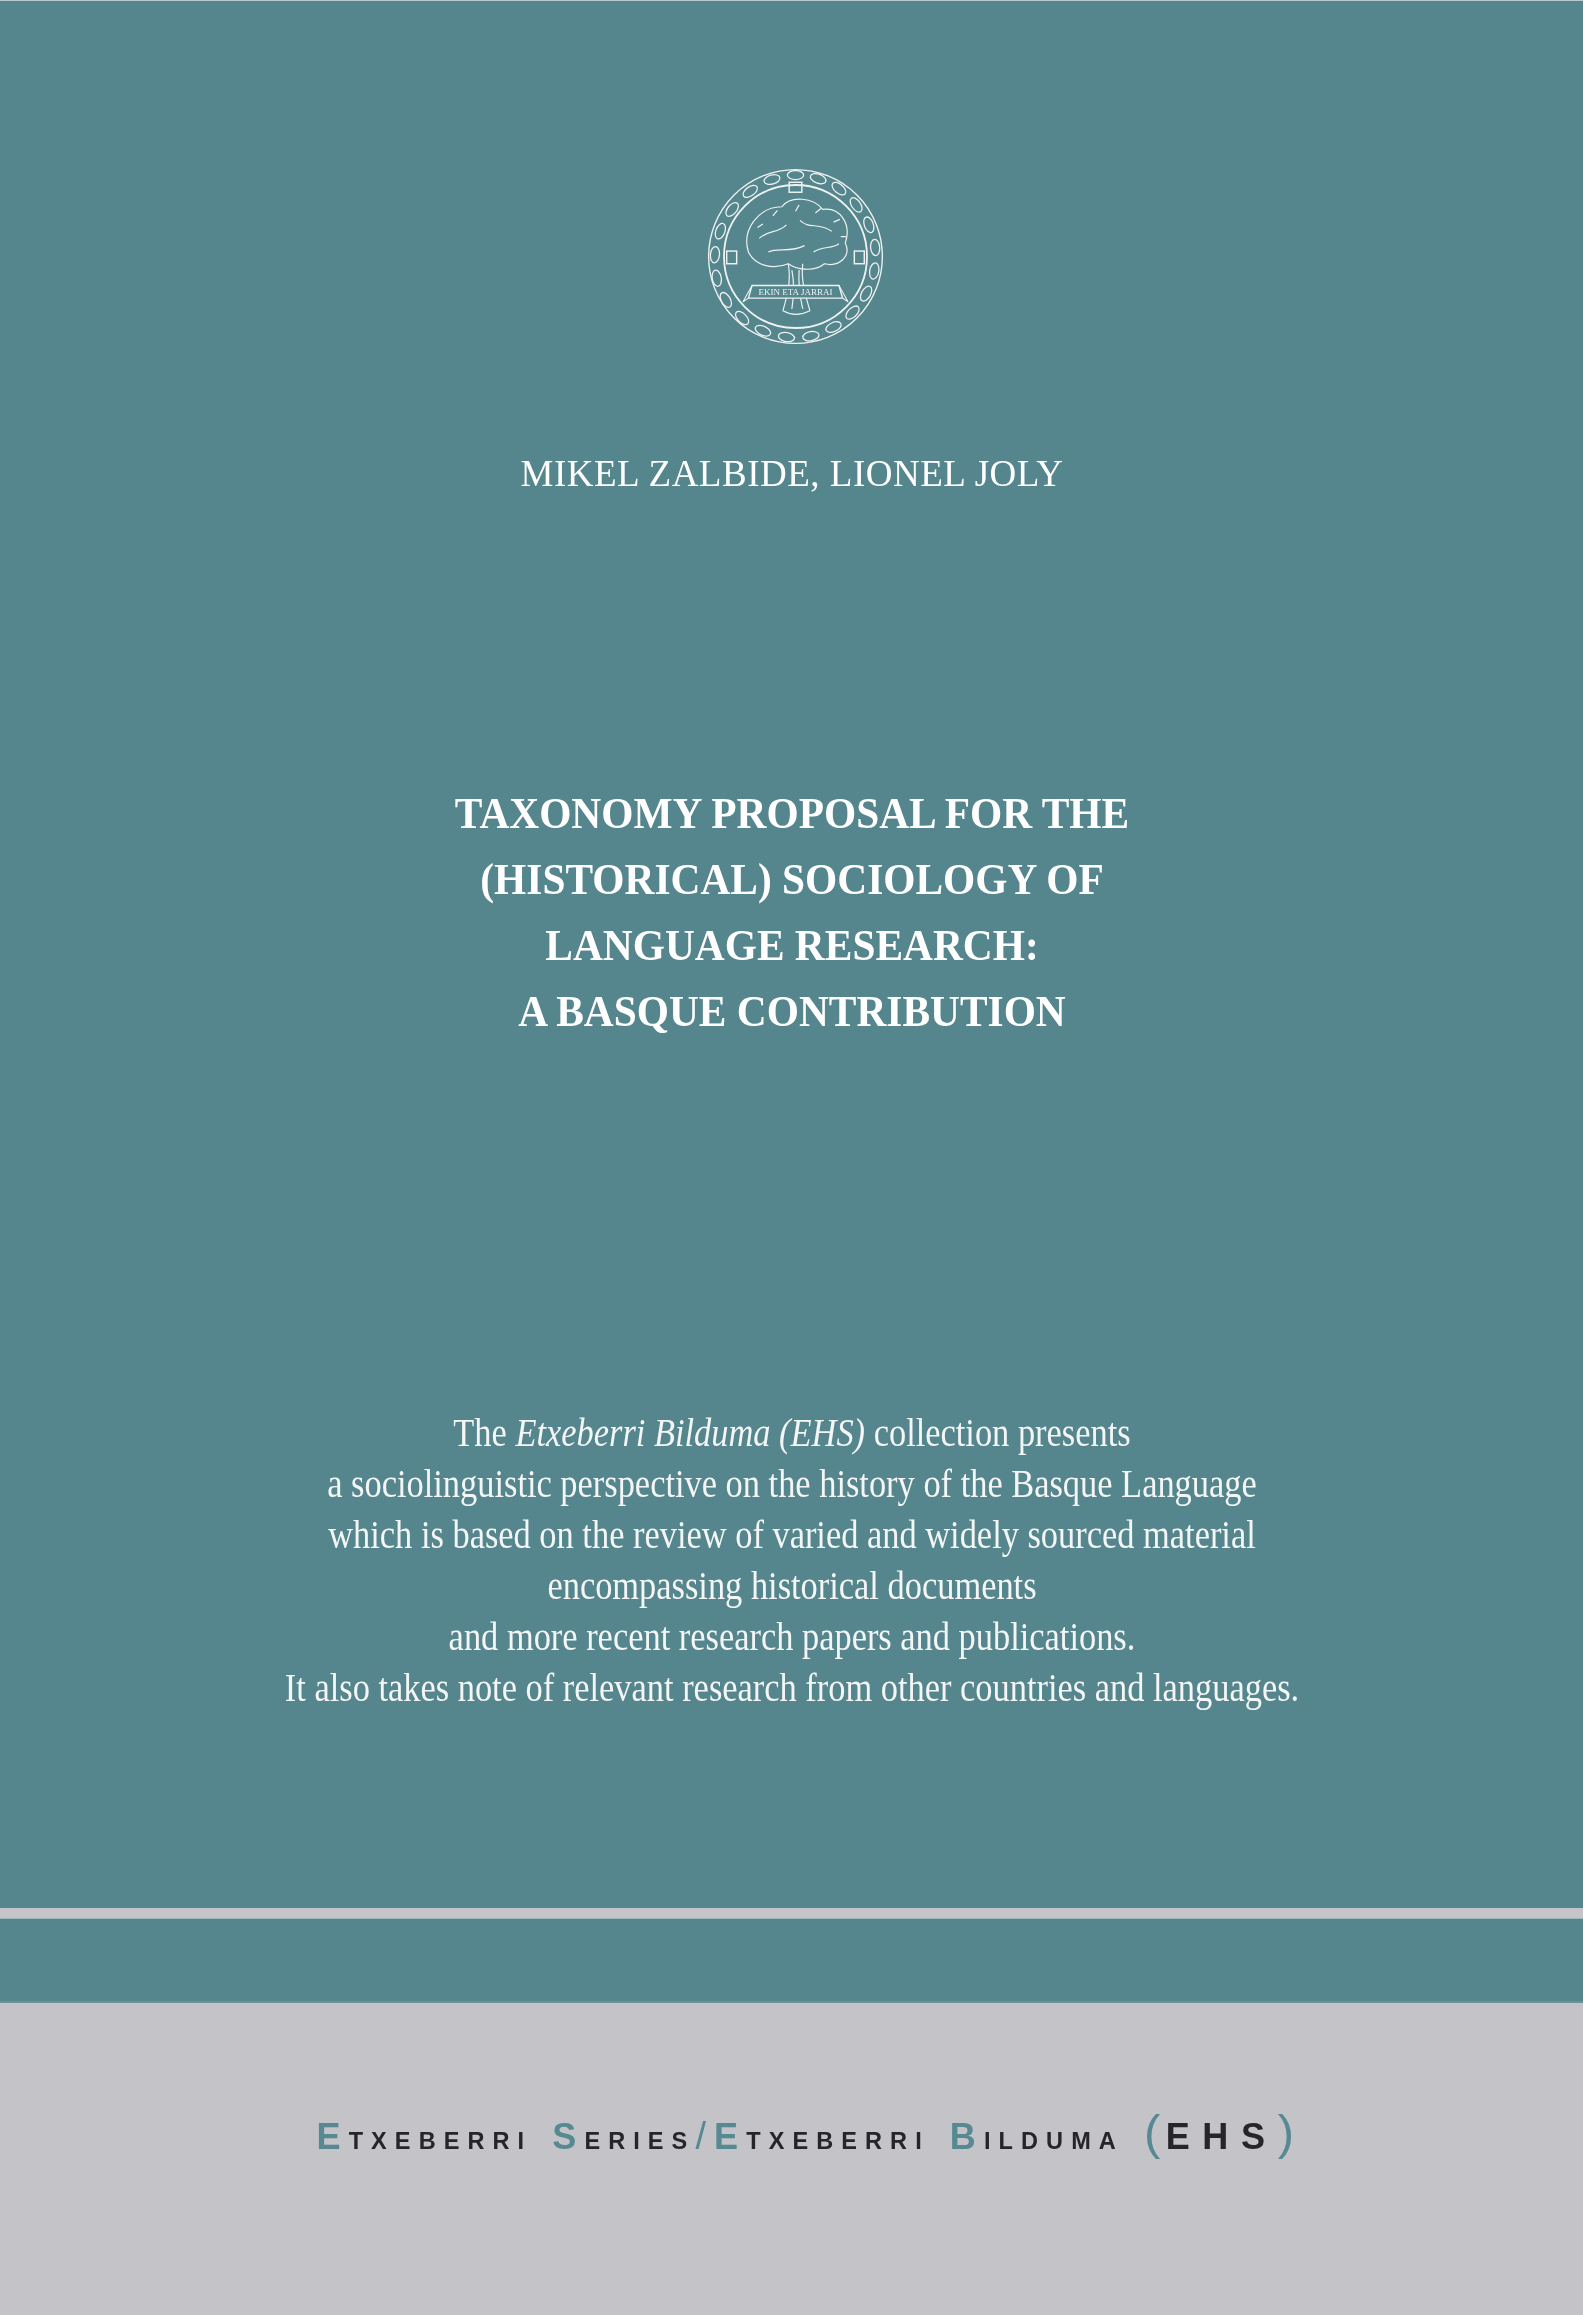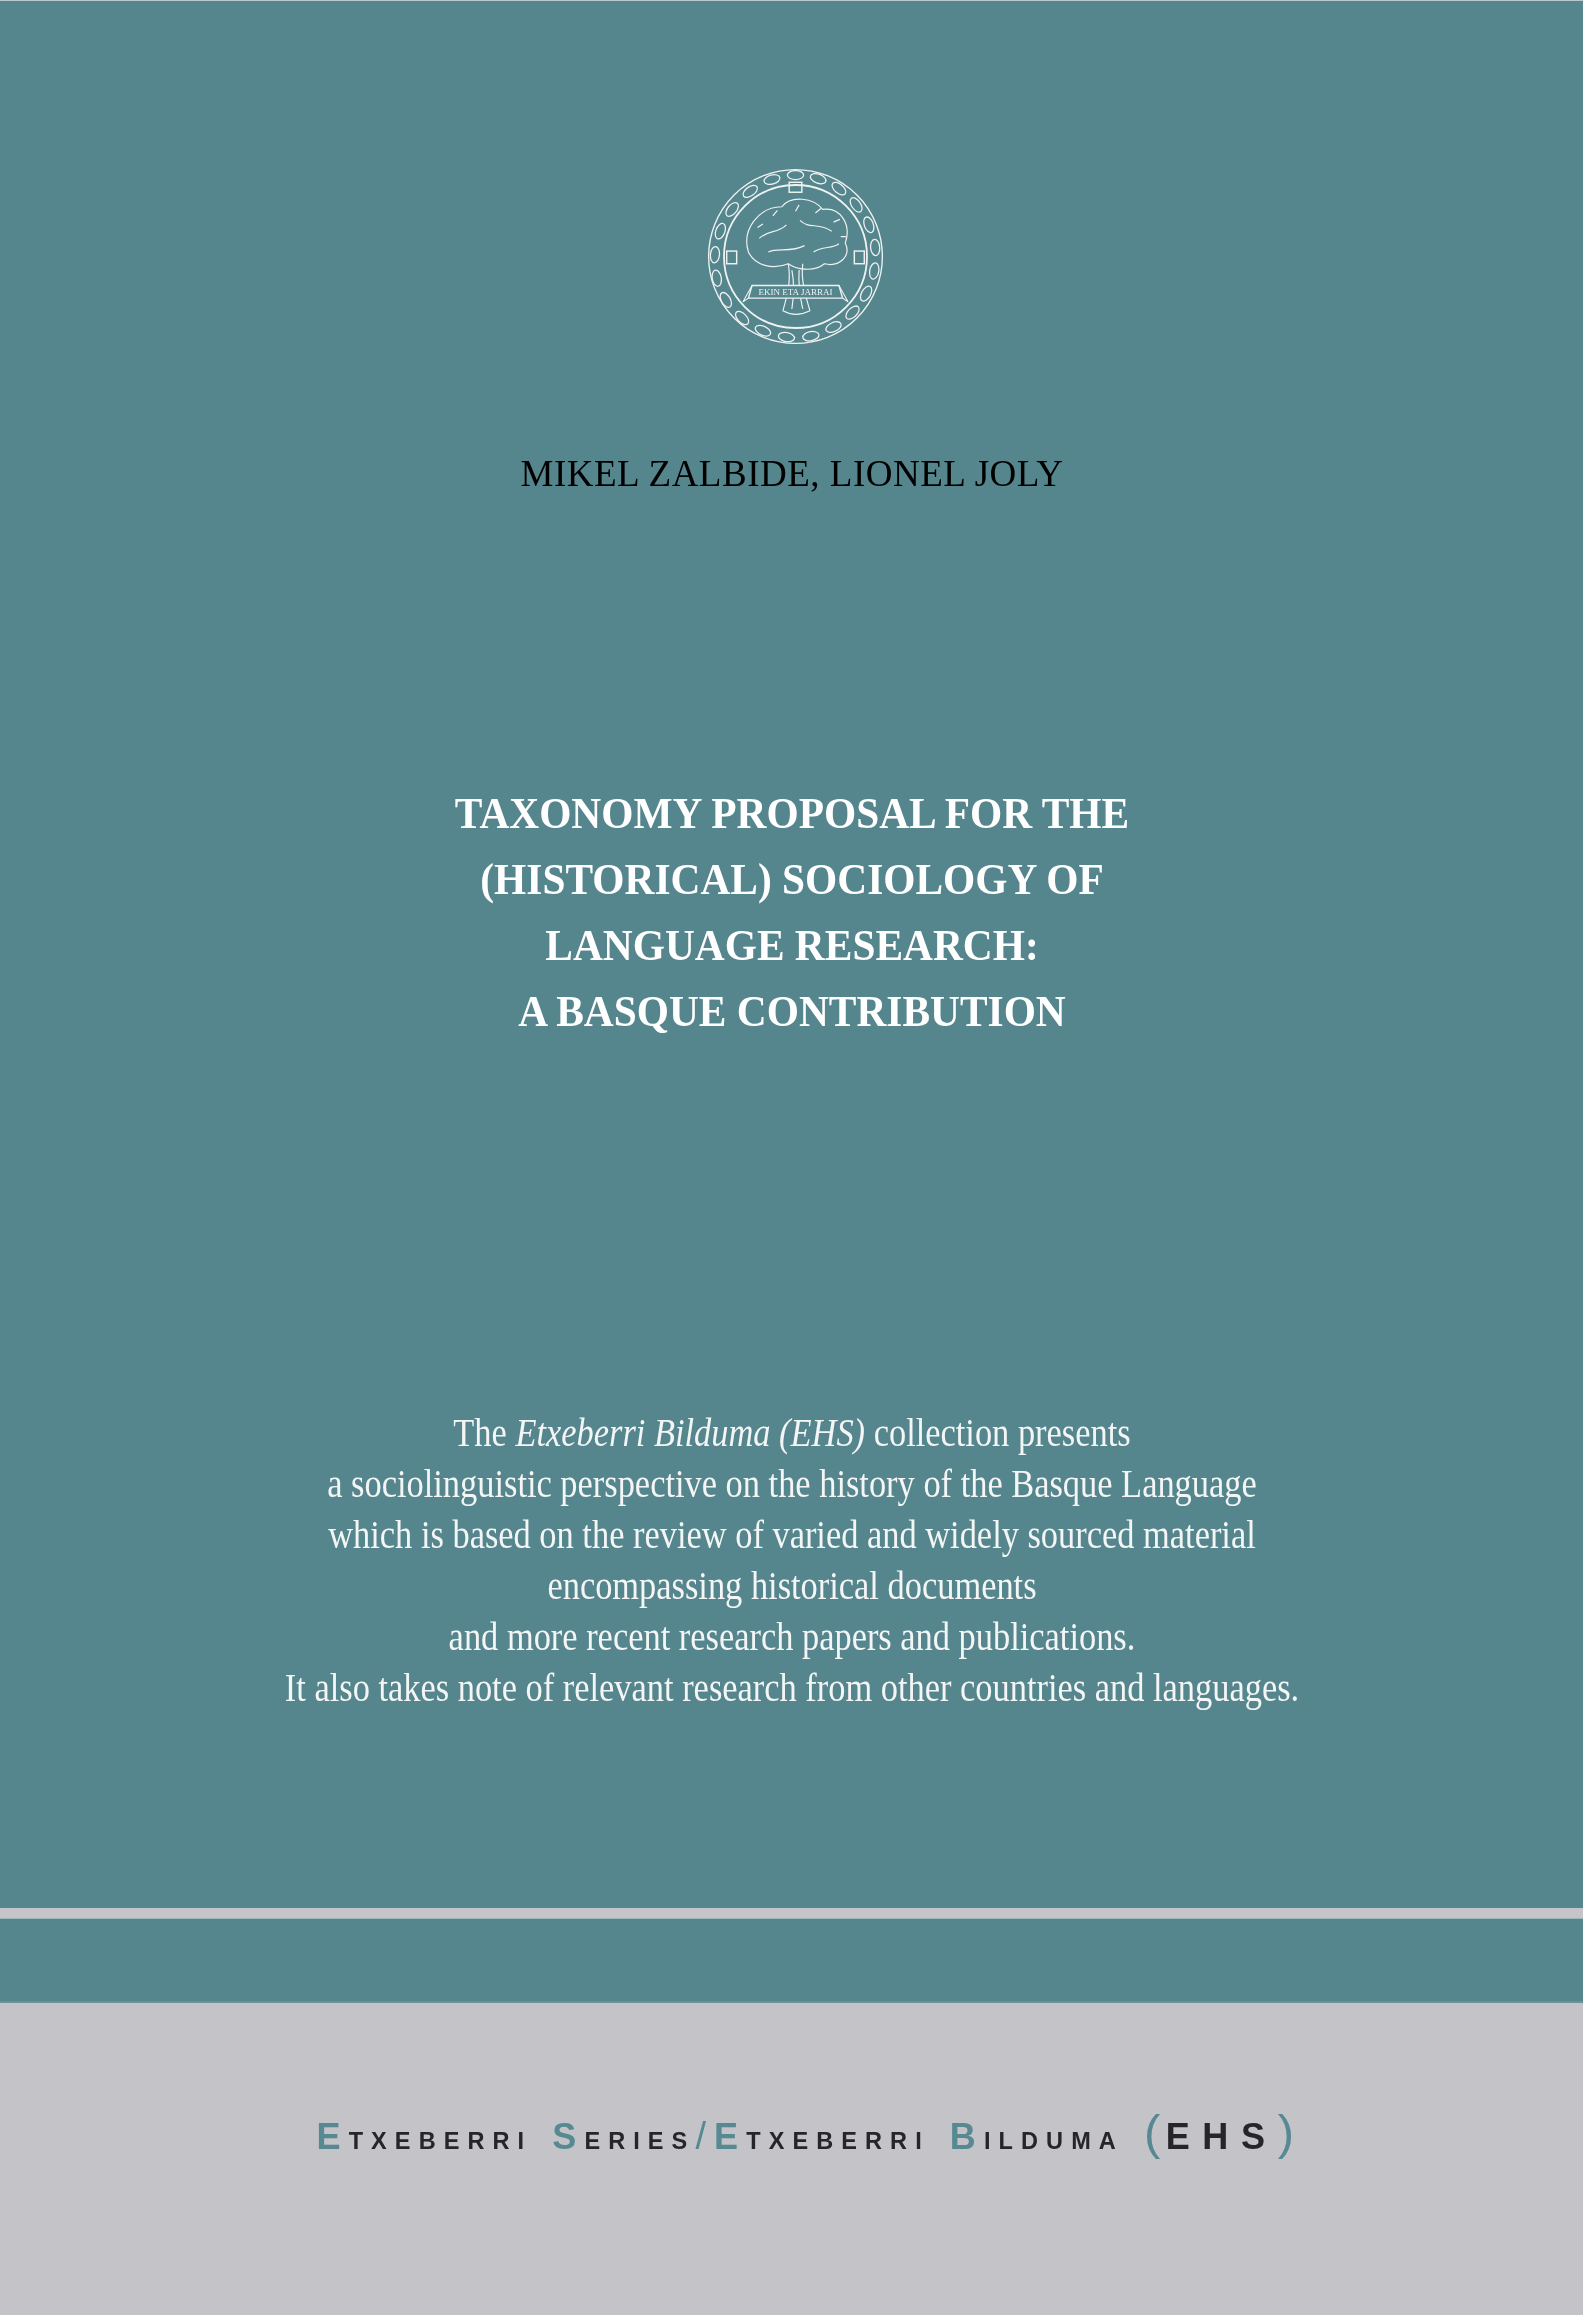--- a/index.html
+++ b/index.html
@@ -5,21 +5,21 @@
   html, body { margin: 0; padding: 0; }
   body {
     width: 1584px; height: 2316px; position: relative; overflow: hidden;
     background: #55868d;
     font-family: "Liberation Serif", "DejaVu Serif", serif;
   }
   .top-hairline { position: absolute; left: 0; top: 0; width: 100%; height: 0.9px; background: #b8c9cc; }
   .logo { position: absolute; left: 705px; top: 166px; width: 181px; height: 181px; }
   .author {
     position: absolute; left: 0; top: 452px; width: 100%; text-align: center;
-    color: #000000; font-size: 37px; letter-spacing: 0.5px; white-space: nowrap;
+    color: #ffffff; font-size: 37px; letter-spacing: 0.5px; white-space: nowrap;
   }
   .title {
     position: absolute; left: 0; top: 780px; width: 100%; text-align: center;
     color: #ffffff; font-weight: bold; font-size: 45px; line-height: 66px;
     transform: scaleX(0.92); transform-origin: center top;
   }
   .title div { white-space: nowrap; }
   .desc {
     position: absolute; left: 0; top: 1407px; width: 100%; text-align: center;
     color: #f4f6f6; font-size: 40px; line-height: 51px;

